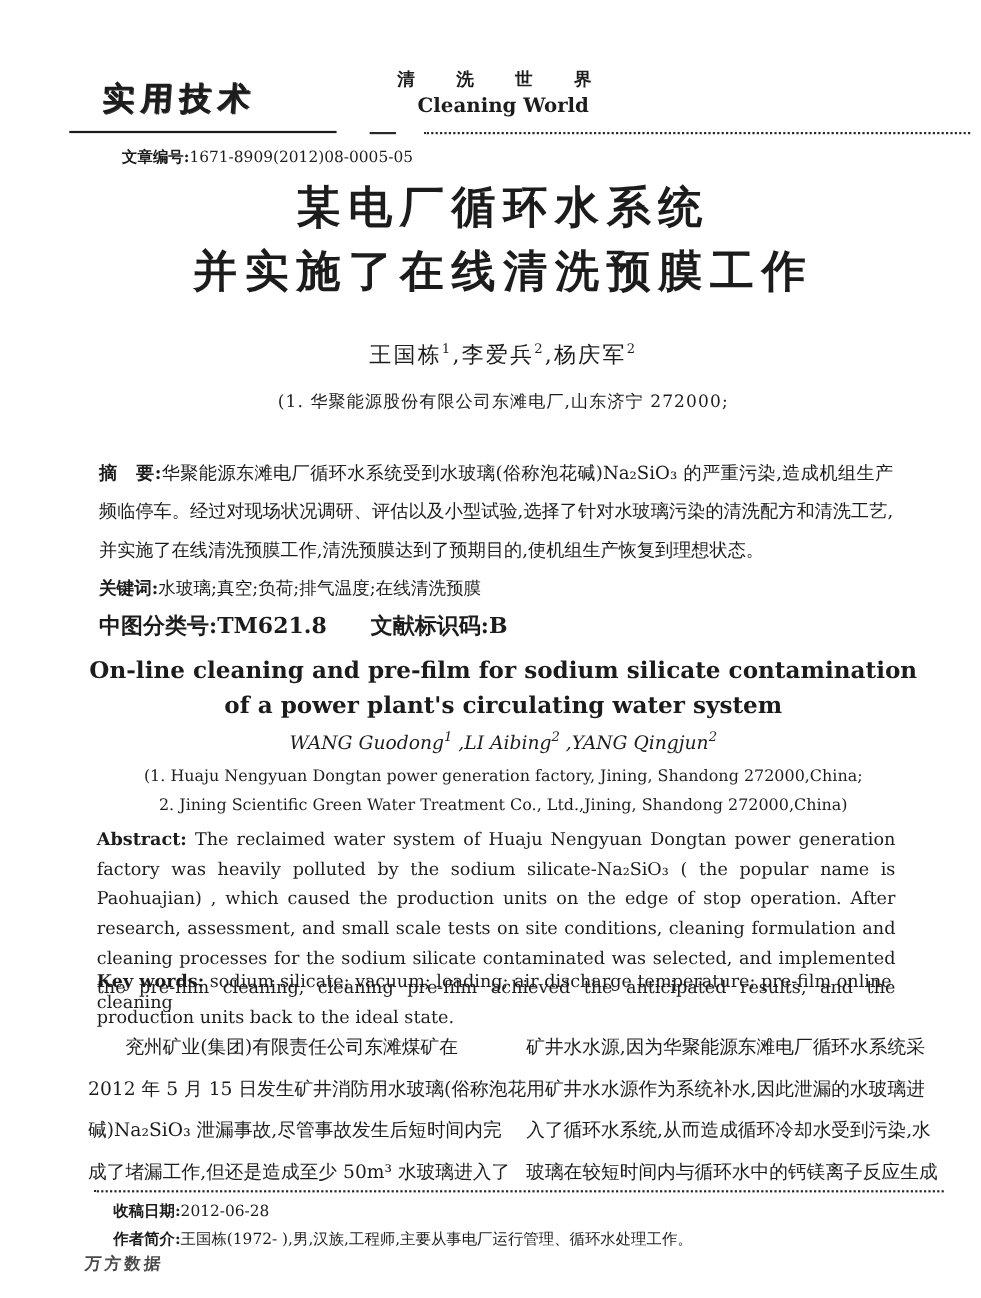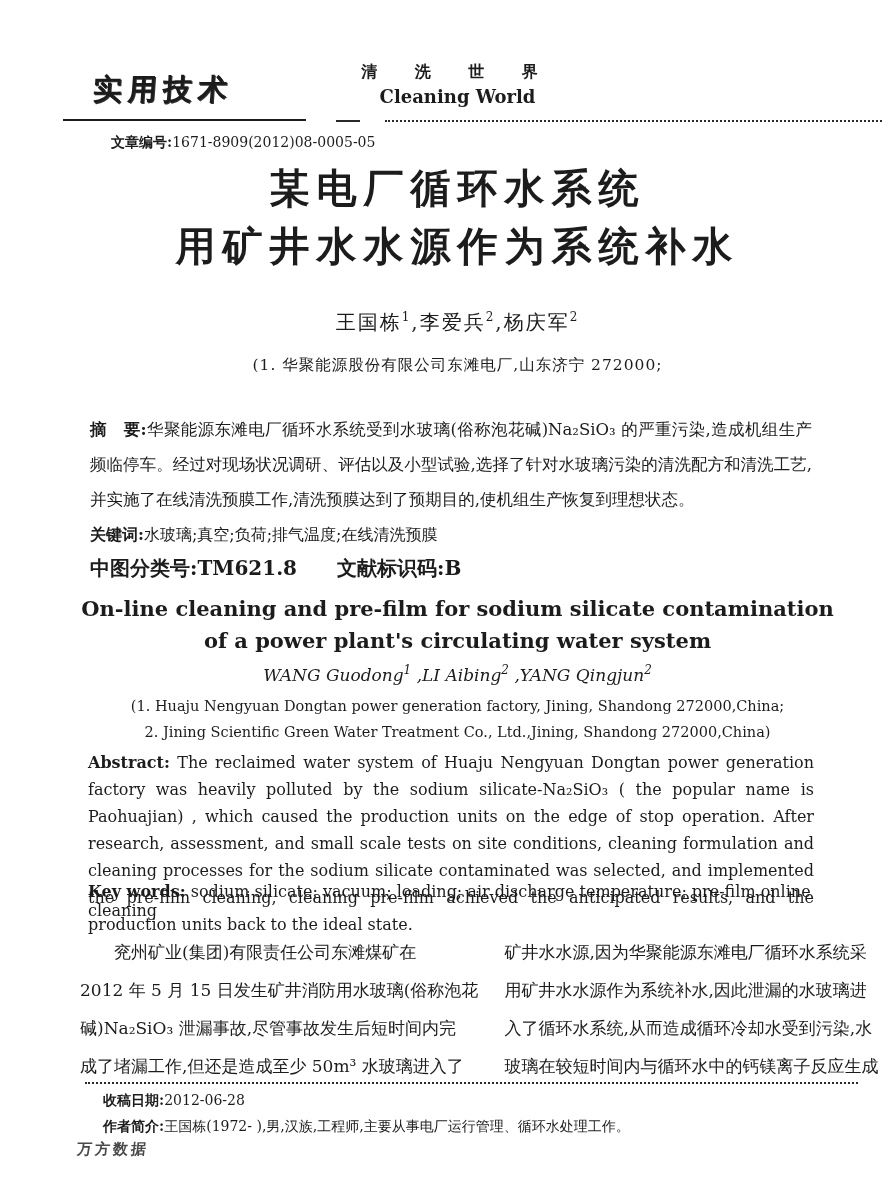--- a/index.html
+++ b/index.html
@@ -58,21 +58,21 @@
   .title-en.l2{top:628px;}
   .authors-en{top:663px;font-size:17px;font-style:italic;}
   .affil-en{font-size:14.5px;}
   .affil-en.a1{top:698px;text-align:center;}
   .affil-en.a2{top:724px;}
   .abstract-en{left:88px;top:749px;width:726px;font-size:16px;line-height:27px;text-align:justify;}
   .abstract-en .lbl,.kw-en .lbl{font-weight:bold;}
   .kw-en{left:88px;top:882px;width:726px;font-size:16px;}
 
   
-  .body-cols{left:80px;top:933px;width:778px;display:flex;gap:26px;}
+  .body-cols{left:80px;top:933px;width:778px;display:flex;}
   .col{flex:1;font-size:17px;line-height:38px;text-align:justify;}
   .col .ln{white-space:nowrap;}
   .col .indent{text-indent:2em;}
 
   
   .foot-rule{left:85px;top:1082px;width:773px;border-top:2px dotted #2a2a2a;}
   .foot-line{left:103px;font-size:14px;}
   .foot-line .lbl{font-weight:bold;}
   .received{top:1092px;}
   .bio{top:1118px;}
@@ -88,21 +88,21 @@
   <div class="abs center journal-en">Cleaning World</div>
   <div class="abs rule-solid"></div>
   <div class="abs rule-dash"></div>
   <div class="abs rule-dotted"></div>
 
   <div class="abs article-id">
     <span class="lbl">文章编号:</span><span>1671-8909(2012)08-0005-05</span>
   </div>
 
   <div class="abs center title-cn l1">某电厂循环水系统</div>
-  <div class="abs center title-cn l2">用矿井水水源作为系统补水</div>
+  <div class="abs center title-cn l2">并实施了在线清洗预膜工作</div>
 
   <div class="abs center authors-cn">
     <span>王国栋</span><sup>1</sup><span>,李爱兵</span><sup>2</sup><span>,杨庆军</span><sup>2</sup>
   </div>
 
   <div class="abs center affil-cn a1">(1. 华聚能源股份有限公司东滩电厂,山东济宁 272000;</div>
 
   <div class="abs abstract-cn">
     <span class="lbl">摘　要:</span><span>华聚能源东滩电厂循环水系统受到水玻璃(俗称泡花碱)Na₂SiO₃ 的严重污染,造成机组生产频临停车。经过对现场状况调研、评估以及小型试验,选择了针对水玻璃污染的清洗配方和清洗工艺,并实施了在线清洗预膜工作,清洗预膜达到了预期目的,使机组生产恢复到理想状态。</span>
   </div>

